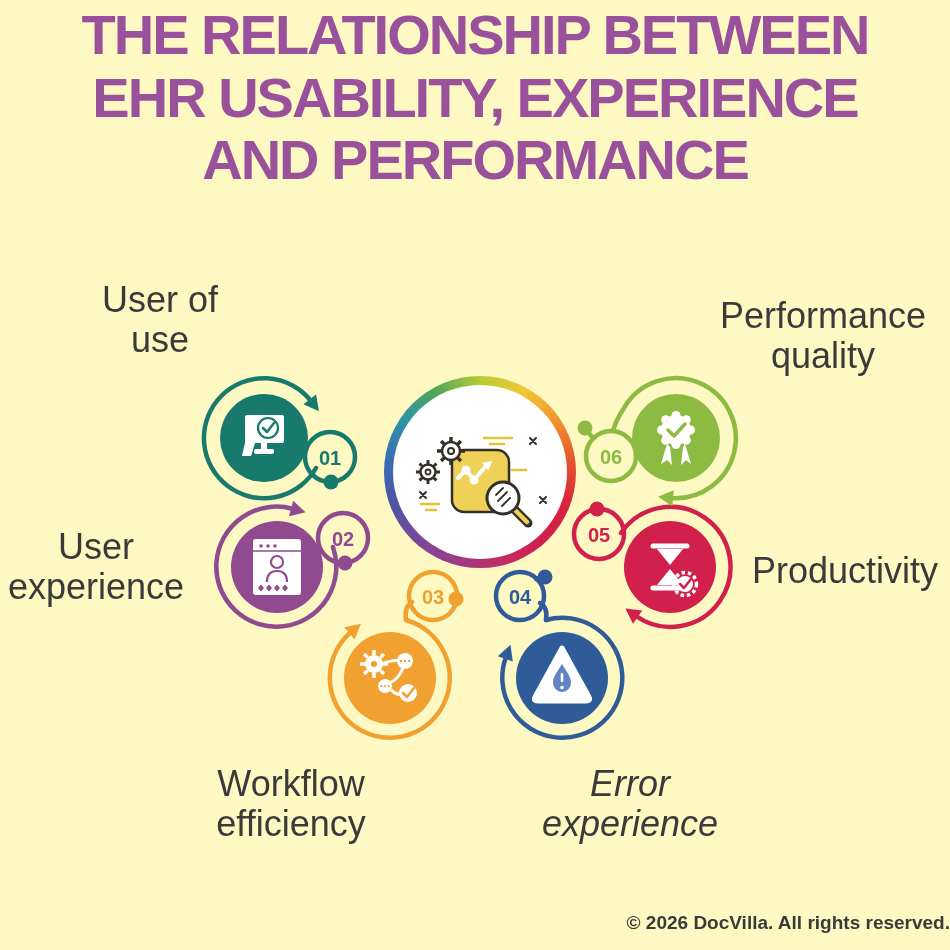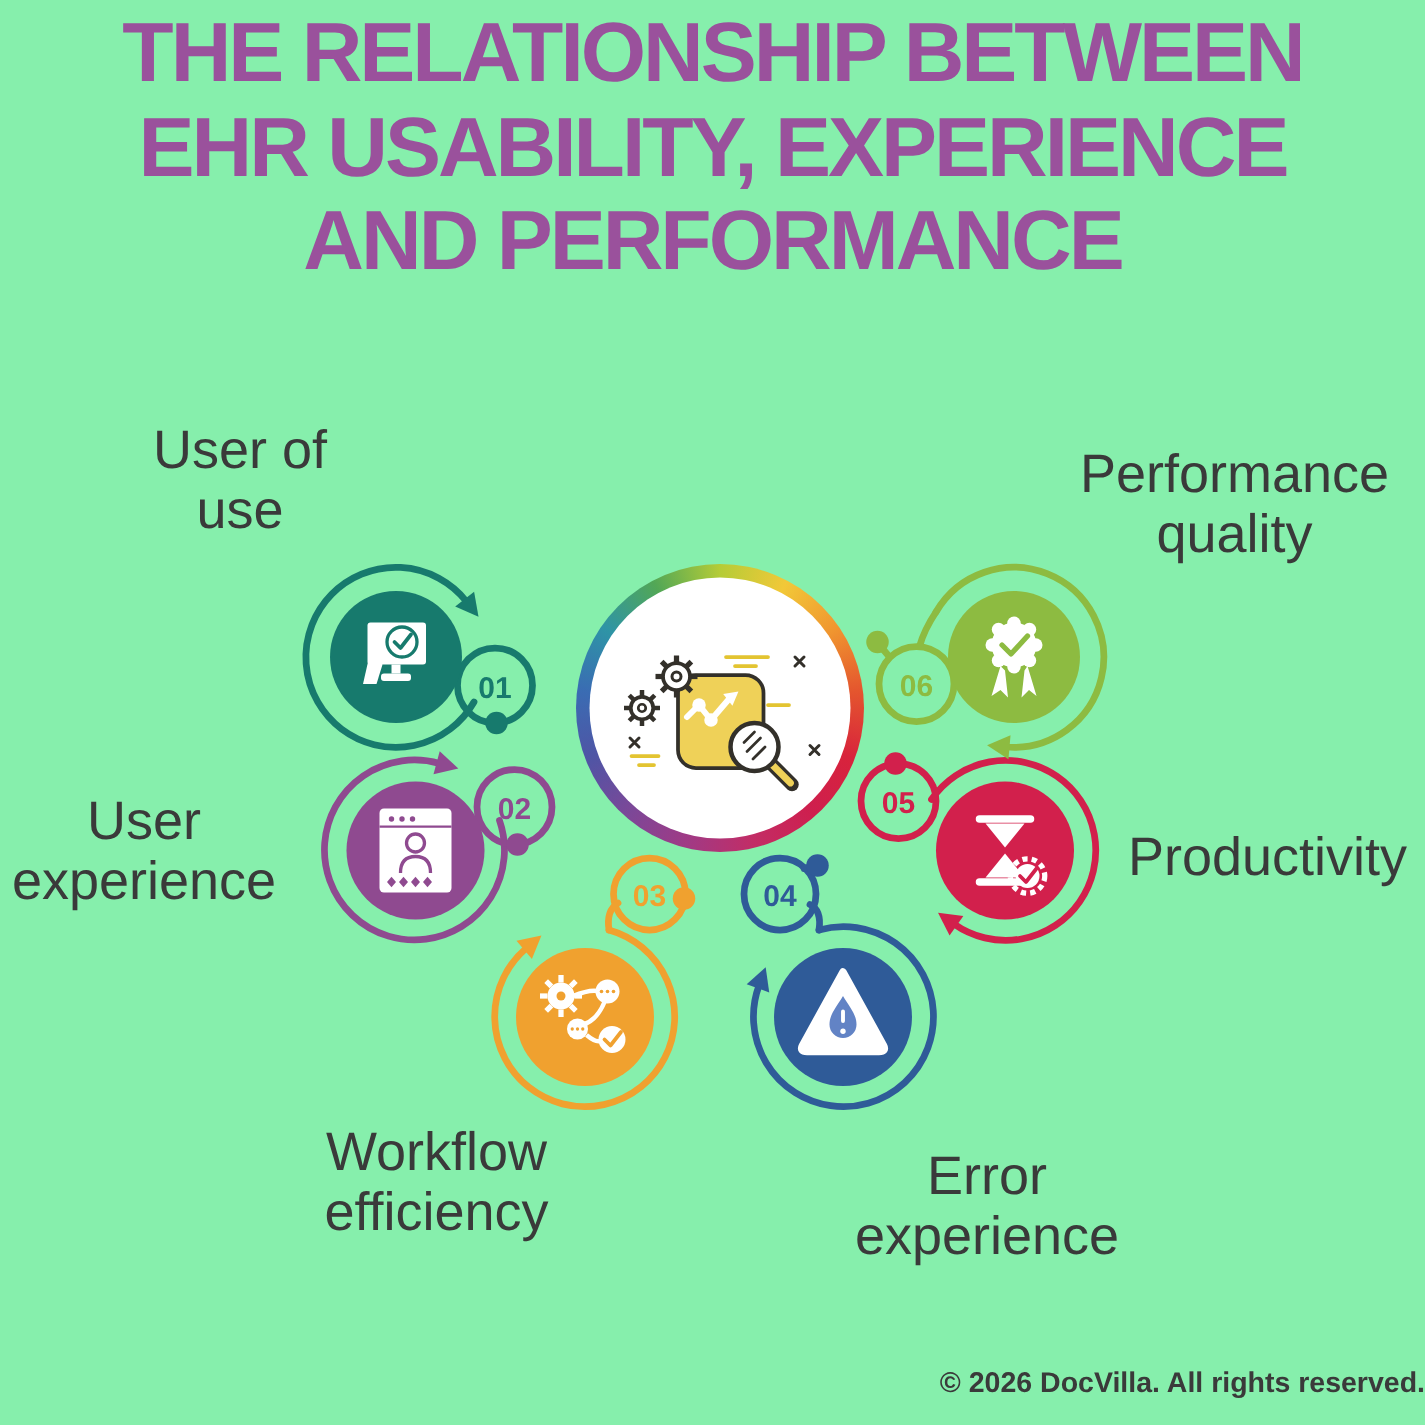--- a/index.html
+++ b/index.html
@@ -1,16 +1,16 @@
 <!DOCTYPE html>
 <html><head>
 <meta charset="utf-8">
 <style>
   html,body{margin:0;padding:0;background:#ffffff;}
-  .canvas{position:relative;width:950px;height:950px;background:#86efac;overflow:hidden;
+  .canvas{position:relative;width:950px;height:950px;background:#fef9c3;overflow:hidden;
           font-family:"Liberation Sans",sans-serif;}
   .title{position:absolute;top:4px;left:0;width:950px;text-align:center;
          font-weight:700;font-size:56px;line-height:1.12;letter-spacing:-2px;}
   .diagram-svg{position:absolute;left:0;top:0;z-index:1;}
   .ring{position:absolute;left:384px;top:376px;width:192px;height:192px;border-radius:50%;z-index:0;}
   .ring::after{content:"";position:absolute;inset:9px;border-radius:50%;background:#fff;}
   .node-label{position:absolute;z-index:2;font-size:36px;line-height:1.1;text-align:center;}
   .node-label.left-align{text-align:left;}
   .footer{position:absolute;left:0;top:912px;width:950px;text-align:right;
           font-size:19px;font-weight:700;z-index:2;}
@@ -37,25 +37,25 @@
     <div>Performance</div>
     <div>quality</div>
   </div>
   <div class="node-label" style="left: -14px; top: 527px; width: 220px; color: rgb(58, 58, 58);">
     <div>User</div>
     <div>experience</div>
   </div>
   <div class="node-label left-align" style="left: 752px; top: 551px; width: 200px; color: rgb(58, 58, 58);">
     <div>Productivity</div>
   </div>
-  <div class="node-label" style="left: 171px; top: 748px; width: 240px; color: rgb(58, 58, 58);">
+  <div class="node-label" style="left: 171px; top: 764px; width: 240px; color: rgb(58, 58, 58);">
     <div>Workflow</div>
     <div>efficiency</div>
   </div>
-  <div class="node-label" style="left: 538px; top: 764px; width: 240px; color: rgb(58, 58, 58);">
+  <div class="node-label" style="left: 510px; top: 764px; width: 240px; color: rgb(58, 58, 58); font-style: italic;">
     <div>Error</div>
     <div>experience</div>
   </div>
 
   <div class="footer" style="color: rgb(58, 58, 58);">© 2026 DocVilla. All rights reserved.</div>
 
   <svg class="diagram-svg" width="950" height="950" viewBox="0 0 950 950">
 
     <g>
       <g fill="none" stroke-width="4.5" stroke-linecap="round" stroke="#177a6d">

